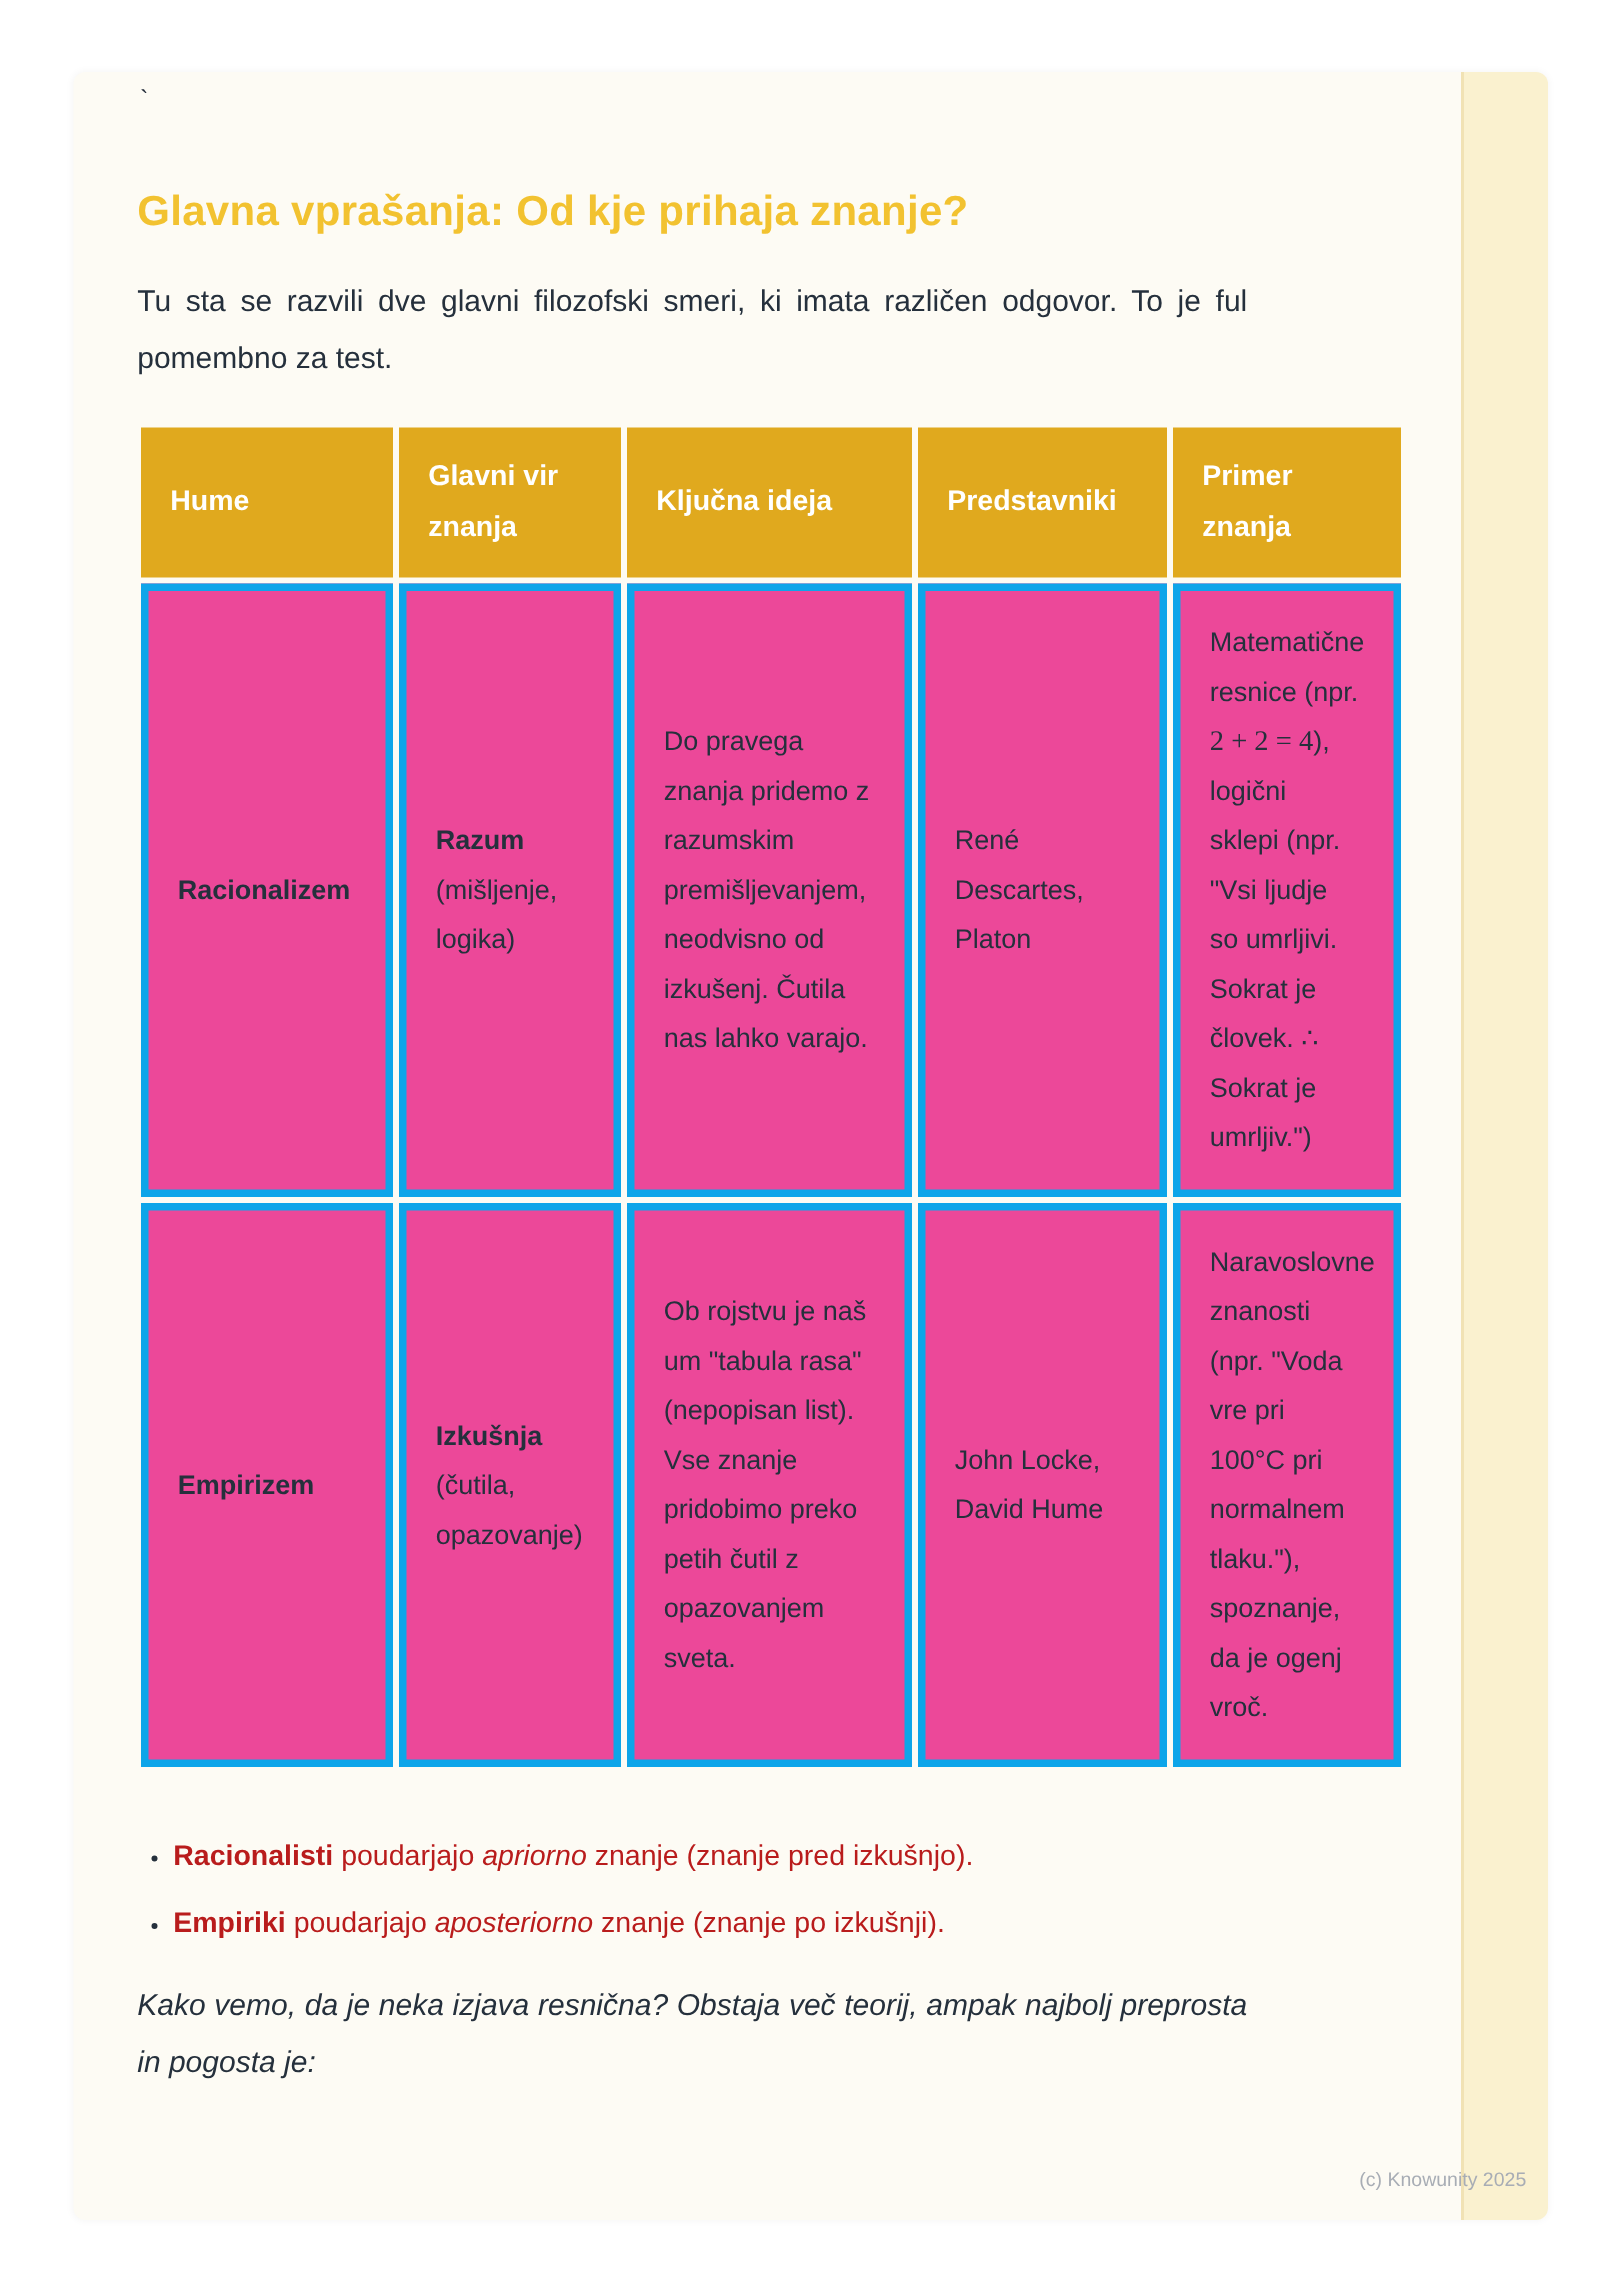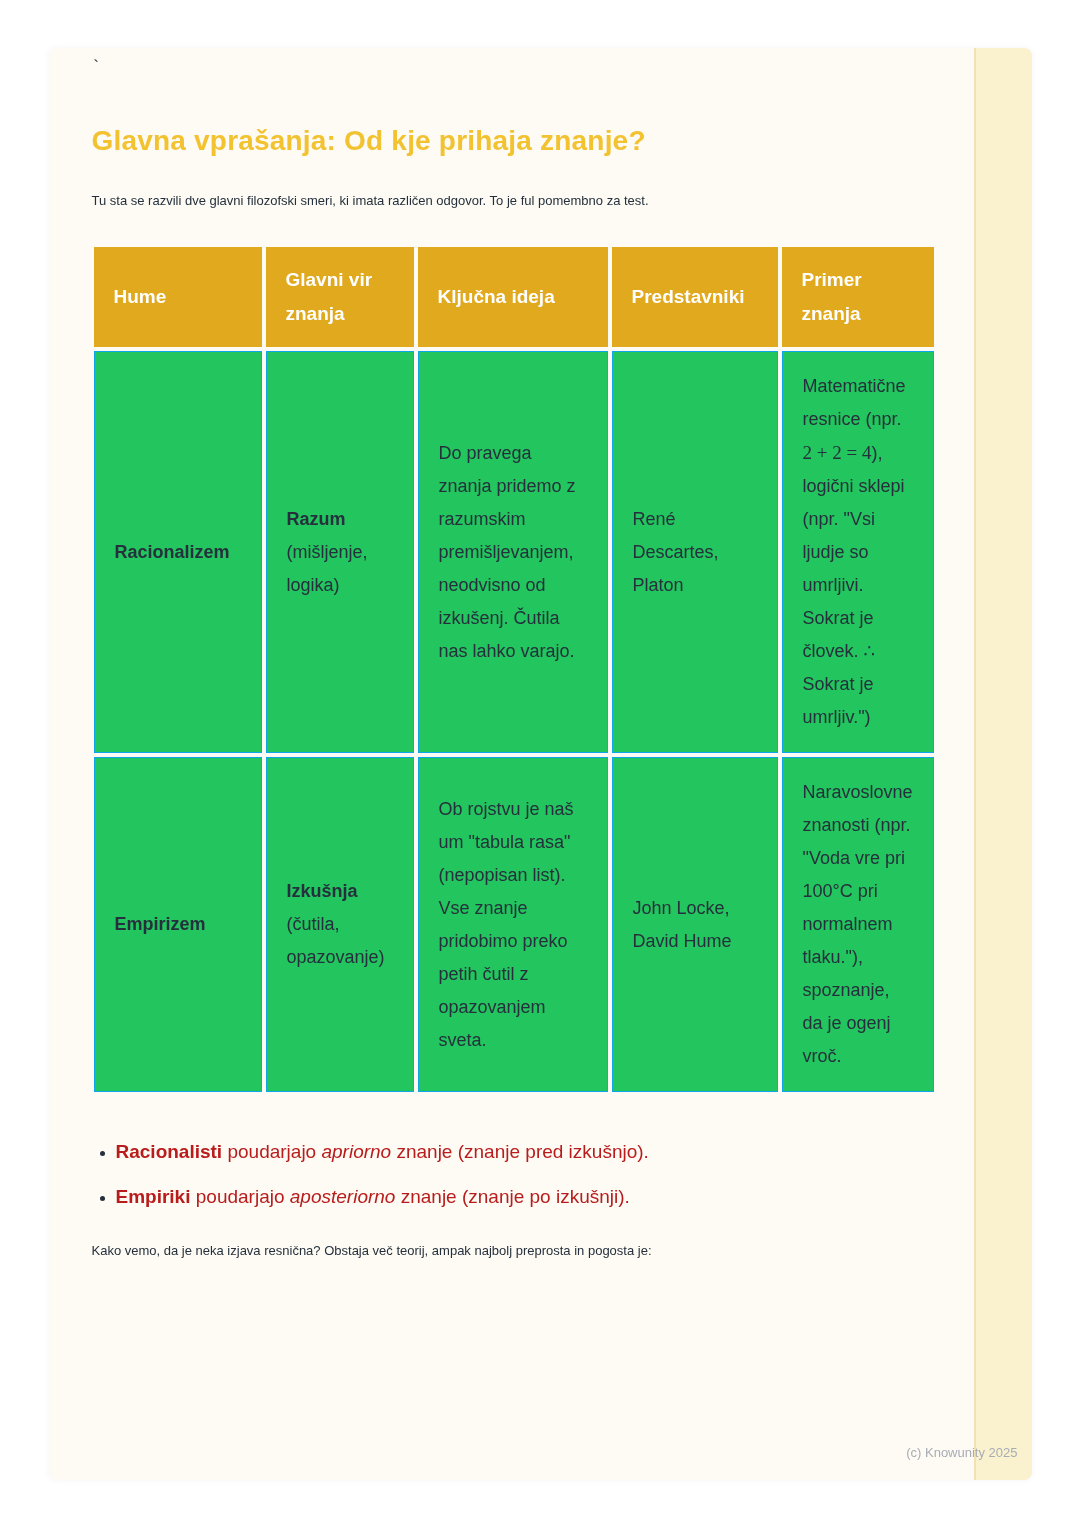--- a/index.html
+++ b/index.html
@@ -51,27 +51,27 @@
     font-weight: 700;
     color: #F2C230;
     letter-spacing: 0.2px;
   }
 
   h1.sec-heading.second { margin-top: 30px; }
 
   p.body-para {
     margin-top: 24px;
     width: 740px;
-    font-size: 13px;
+    font-size: 20px;
     line-height: 38px;
     color: #25303C;
     text-align: justify;
   }
 
-  p.body-para.closing { margin-top: 22px; }
+  p.body-para.closing { margin-top: 22px; font-style: italic; }
 
   table.k-table {
     margin-top: 23px;
     margin-left: -2px;
     border-collapse: separate;
     border-spacing: 4px;
     width: 848px;
     table-layout: fixed;
   }
 
@@ -81,22 +81,22 @@
     font-size: 19px;
     font-weight: 600;
     text-align: left;
     vertical-align: middle;
     padding: 14px 20px;
     height: 100px;
     line-height: 34px;
   }
 
   .k-table td {
-    background: #22c55e;
-    border: 1px solid #0ea5e9;
+    background: #ec4899;
+    border: 5px solid #0ea5e9;
     vertical-align: middle;
     padding: 18px 20px;
     font-size: 18px;
     line-height: 33px;
     color: #25303C;
   }
 
   .k-table td .b, .b { font-weight: 700; }
   .i { font-style: italic; }
 

